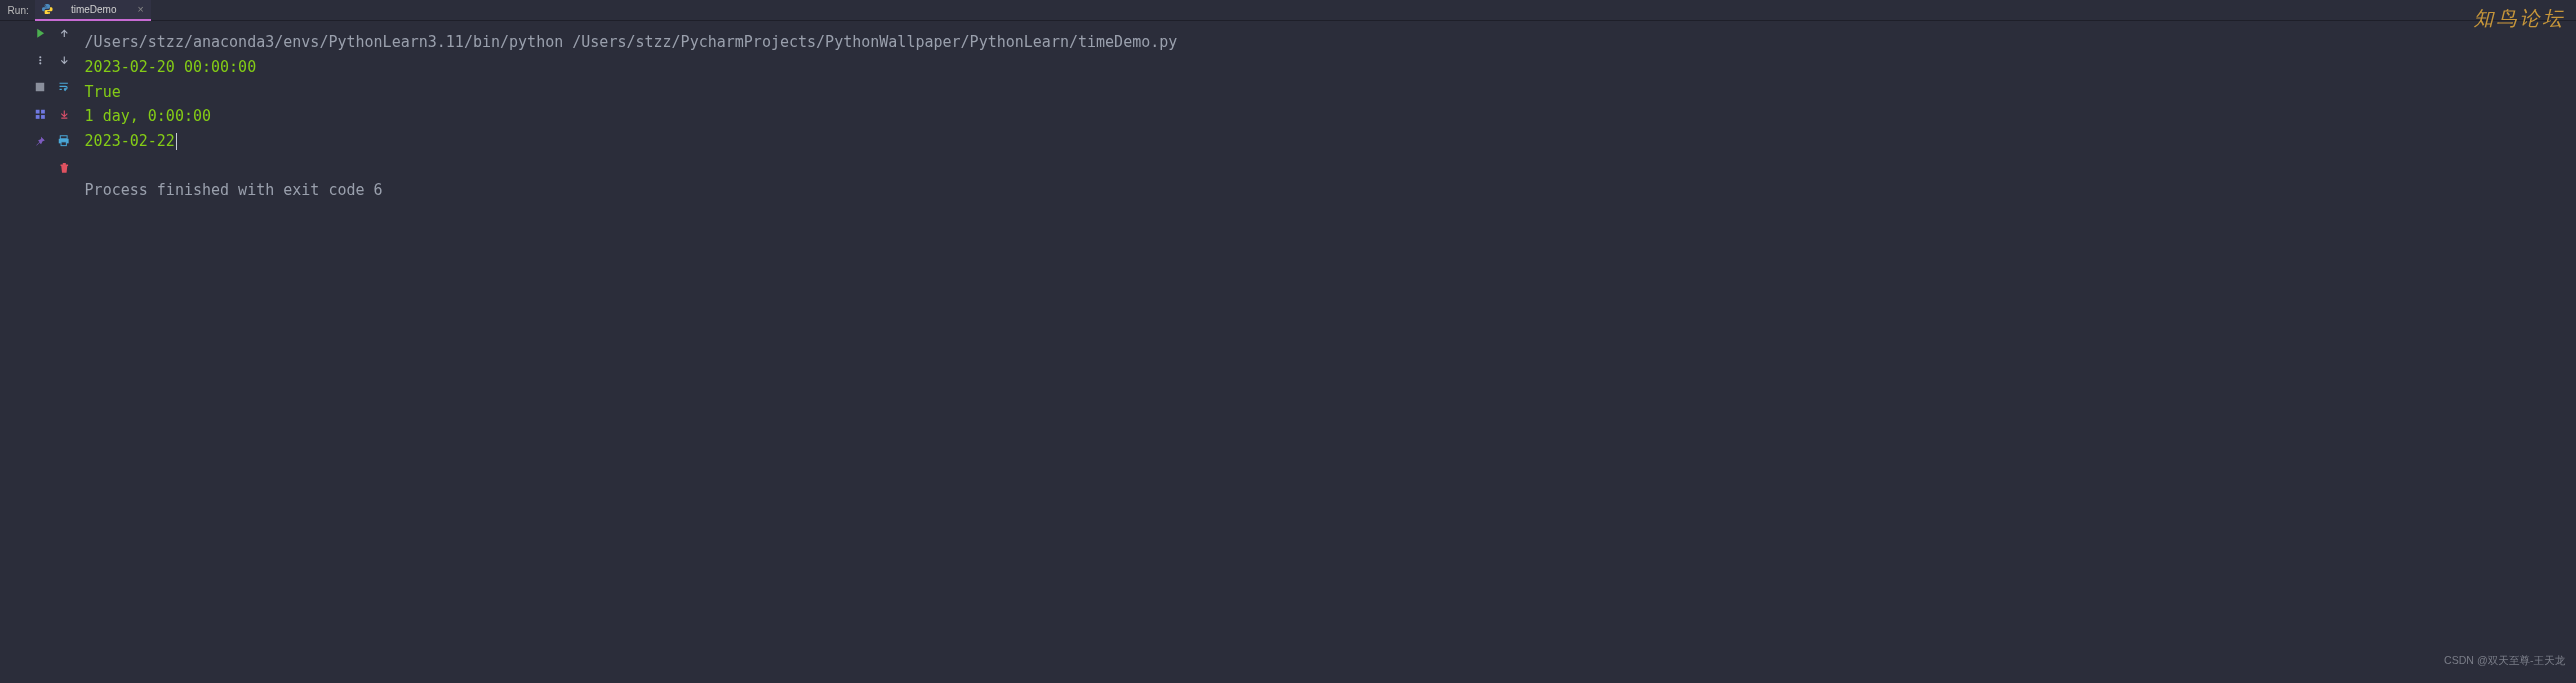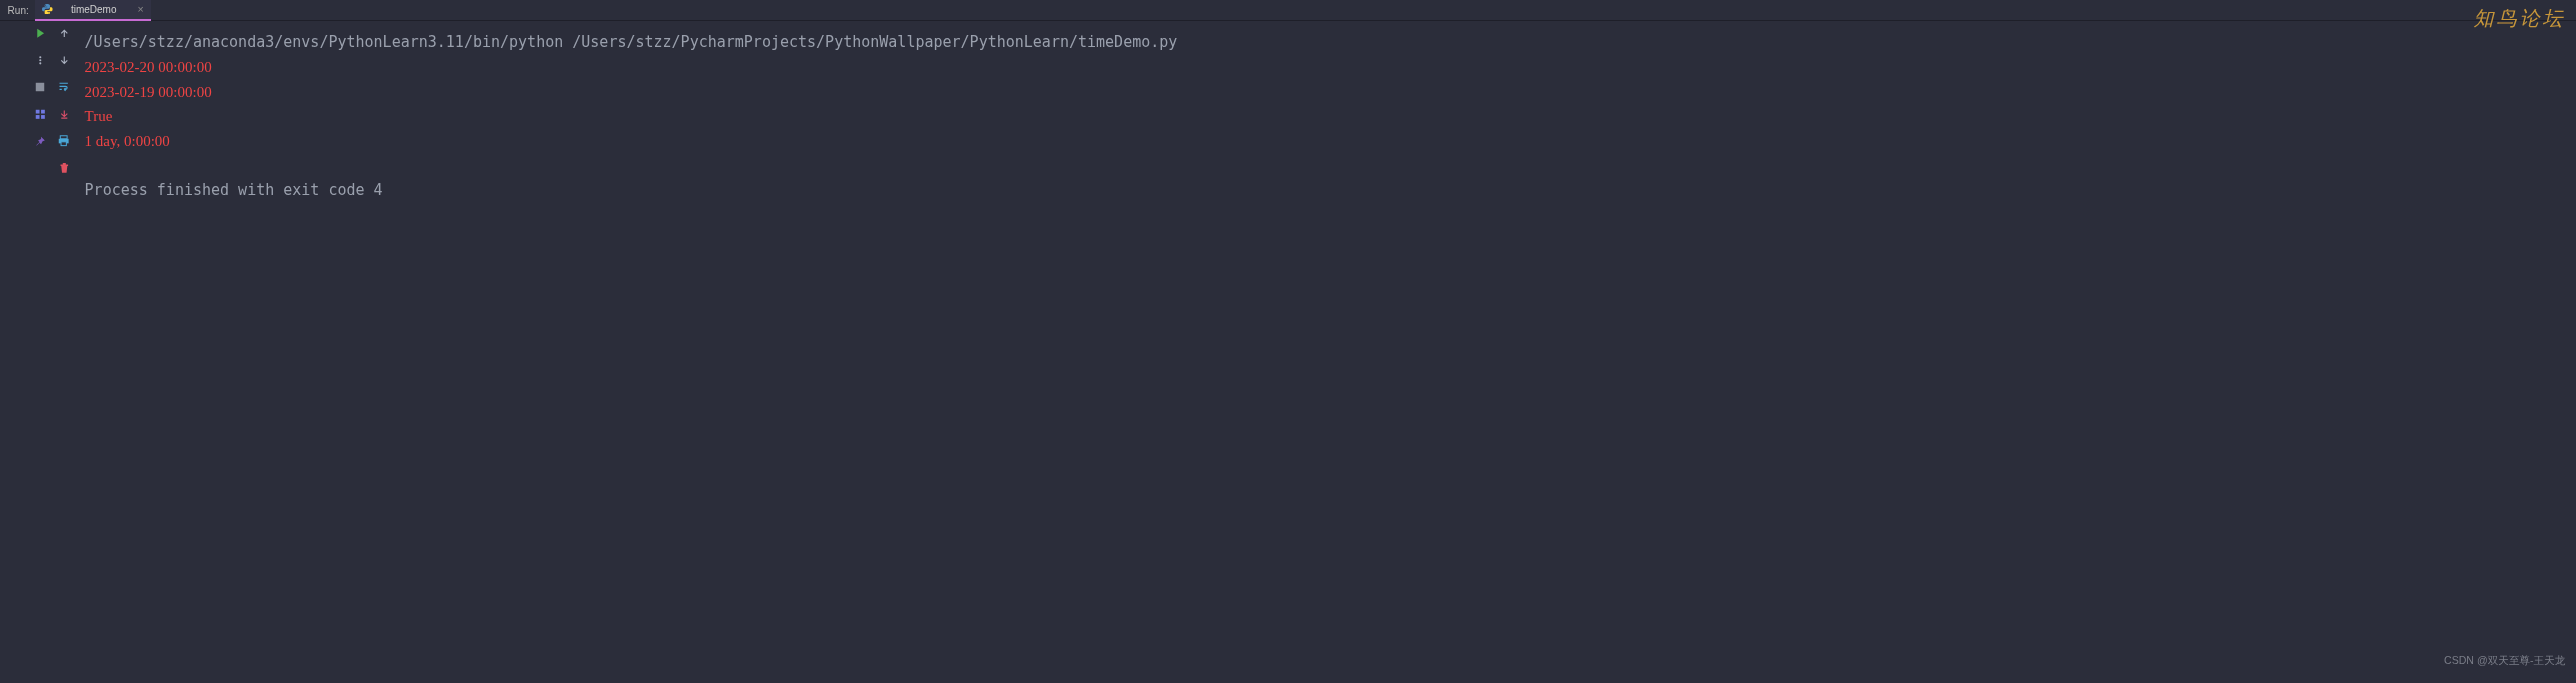--- a/index.html
+++ b/index.html
@@ -78,21 +78,21 @@
   }
   .console {
     flex: 1;
     padding: 9px 7.6px;
     font-size: 15px;
     line-height: 1.65;
     font-family: "Menlo", "Consolas", monospace;
     color: #c8cdd8;
   }
   .console .cmd-line { color: #9aa0ad; }
-  .console .out-line { color: #ef4444; font-family: Liberation Serif, serif; }
+  .console .out-line { color: #84cc16; }
   .console .final-line { color: #9aa0ad; margin-top: 24px; }
   .cursor {
     display: inline-block;
     width: 1.5px;
     height: 16.7px;
     background: #c8cdd8;
     vertical-align: text-bottom;
     margin-left: 0.8px;
   }
   .watermark-1 {
@@ -198,22 +198,22 @@
           <svg width="10.6" height="10.6" viewBox="0 0 14 14">
             <path fill="#e05260" d="M3 4h8l-1 9H4zM2 2h10v2H2zM5 0h4v2H5z"></path>
           </svg>
         </span>
     </div>
   </div>
 
   <div class="console">
     <div class="cmd-line">/Users/stzz/anaconda3/envs/PythonLearn3.11/bin/python /Users/stzz/PycharmProjects/PythonWallpaper/PythonLearn/timeDemo.py</div>
     <div class="out-line">2023-02-20 00:00:00</div>
-    <div class="out-line">2023-02-19 00:00:00</div>
     <div class="out-line">True</div>
     <div class="out-line">1 day, 0:00:00</div>
-    <div class="final-line">Process finished with exit code 4</div>
+    <div class="out-line"><span>2023-02-22</span><span class="cursor"></span></div>
+    <div class="final-line">Process finished with exit code 6</div>
   </div>
 </div>
 
 <div class="watermark-1">知鸟论坛</div>
 <div class="watermark-2">CSDN @双天至尊-王天龙</div>
 
 
 </body></html>

